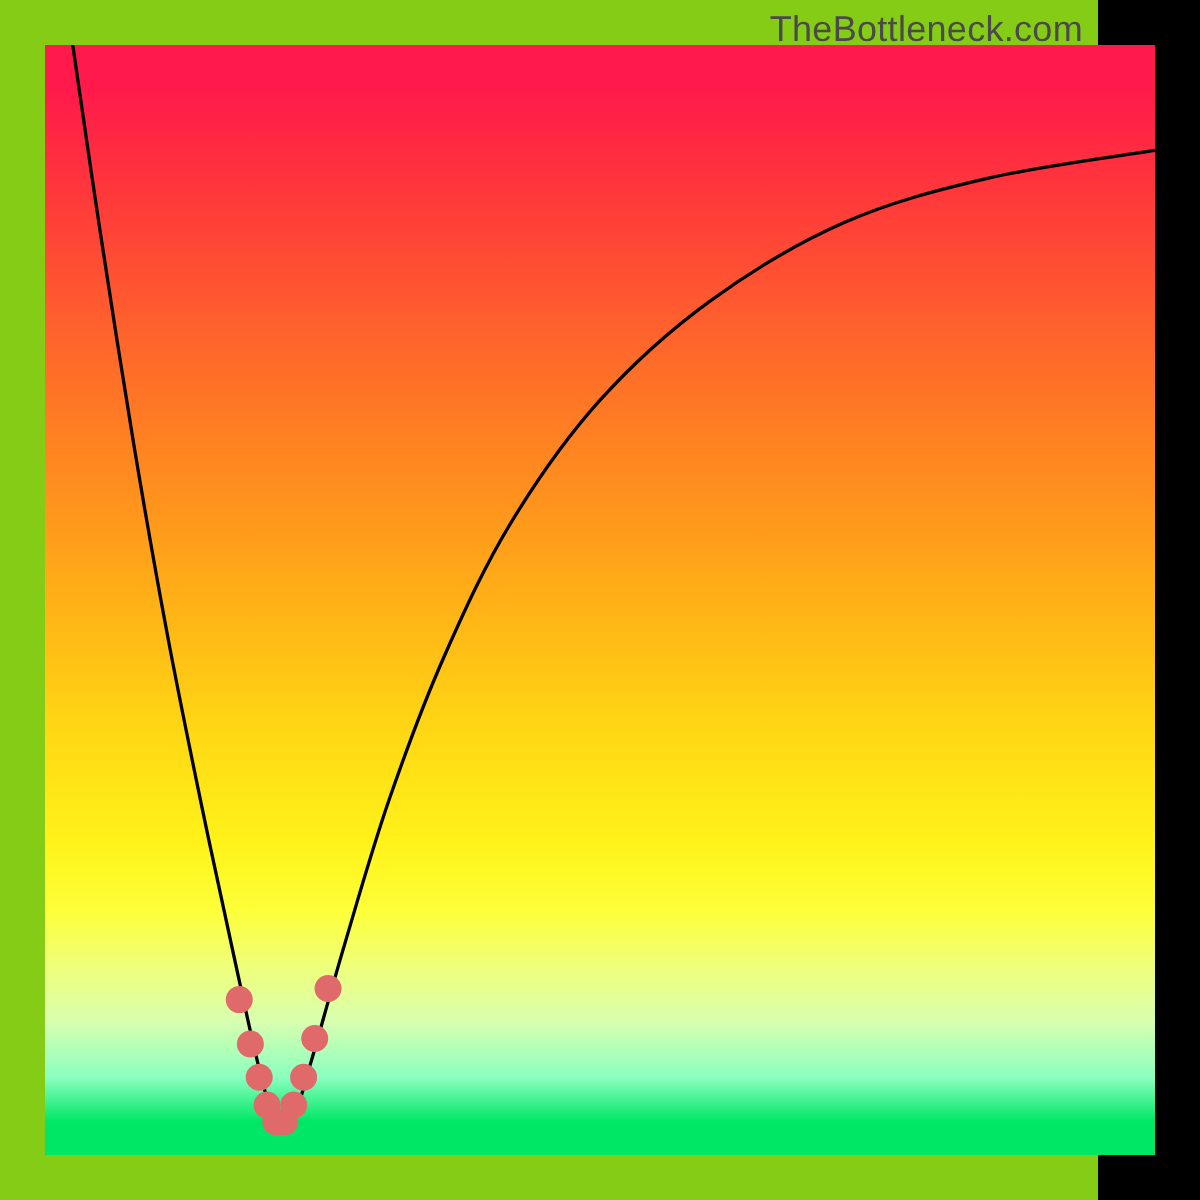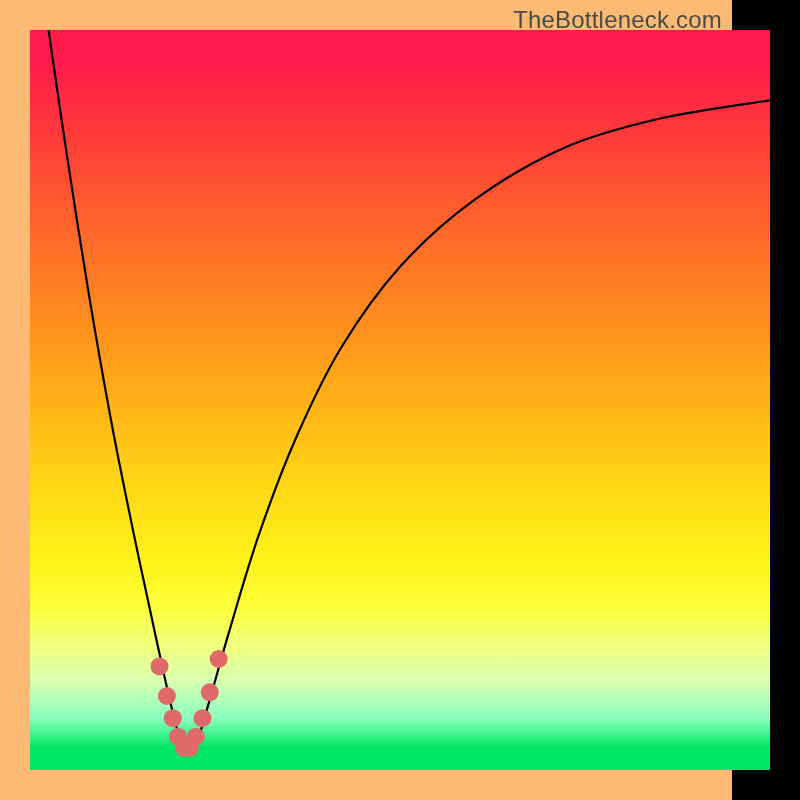--- a/index.html
+++ b/index.html
@@ -10,21 +10,21 @@
     overflow: hidden;
     background: #000;
     font-family: Arial, Helvetica, sans-serif;
   }
   .frame {
     position: absolute;
     left: 0;
     top: 0;
     width: 732px;
     height: 800px;
-    background: #fdba74;
+    background: #84cc16;
   }
   .plot {
     position: absolute;
     left: 30px;
     top: 30px;
     width: 740px;
     height: 740px;
     background: linear-gradient(
       to bottom,
       #ff1a4b 0%,

